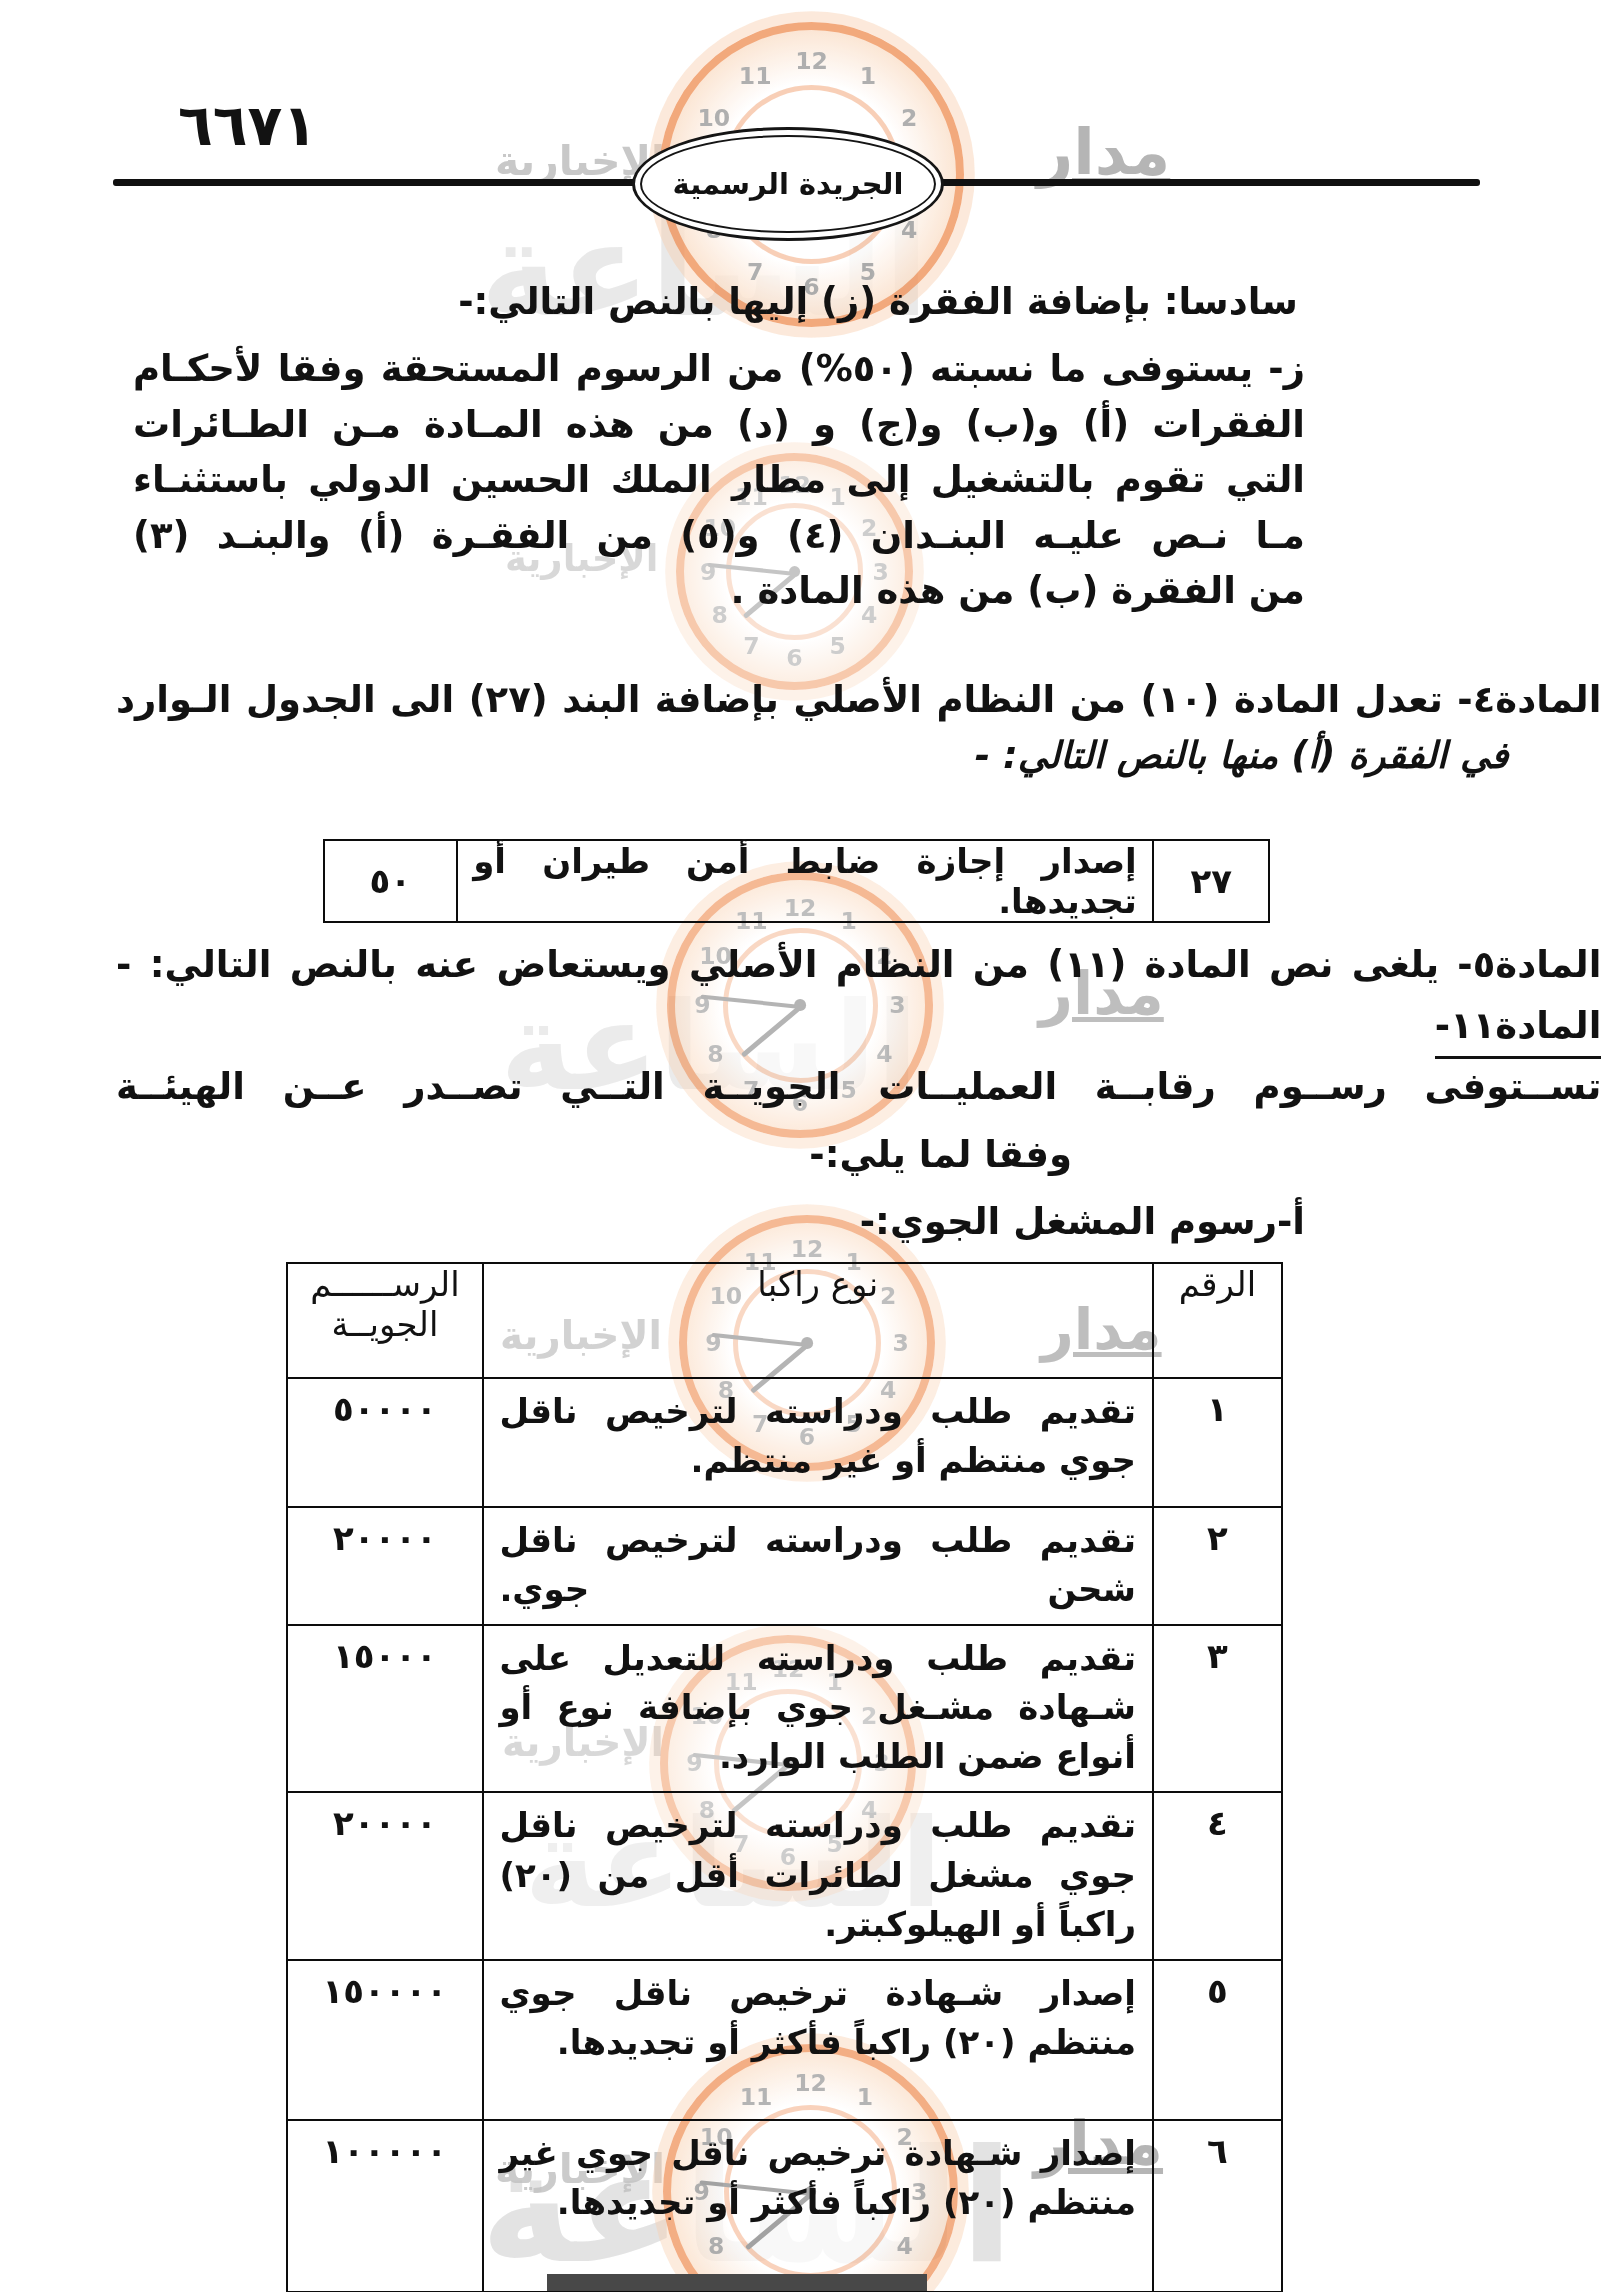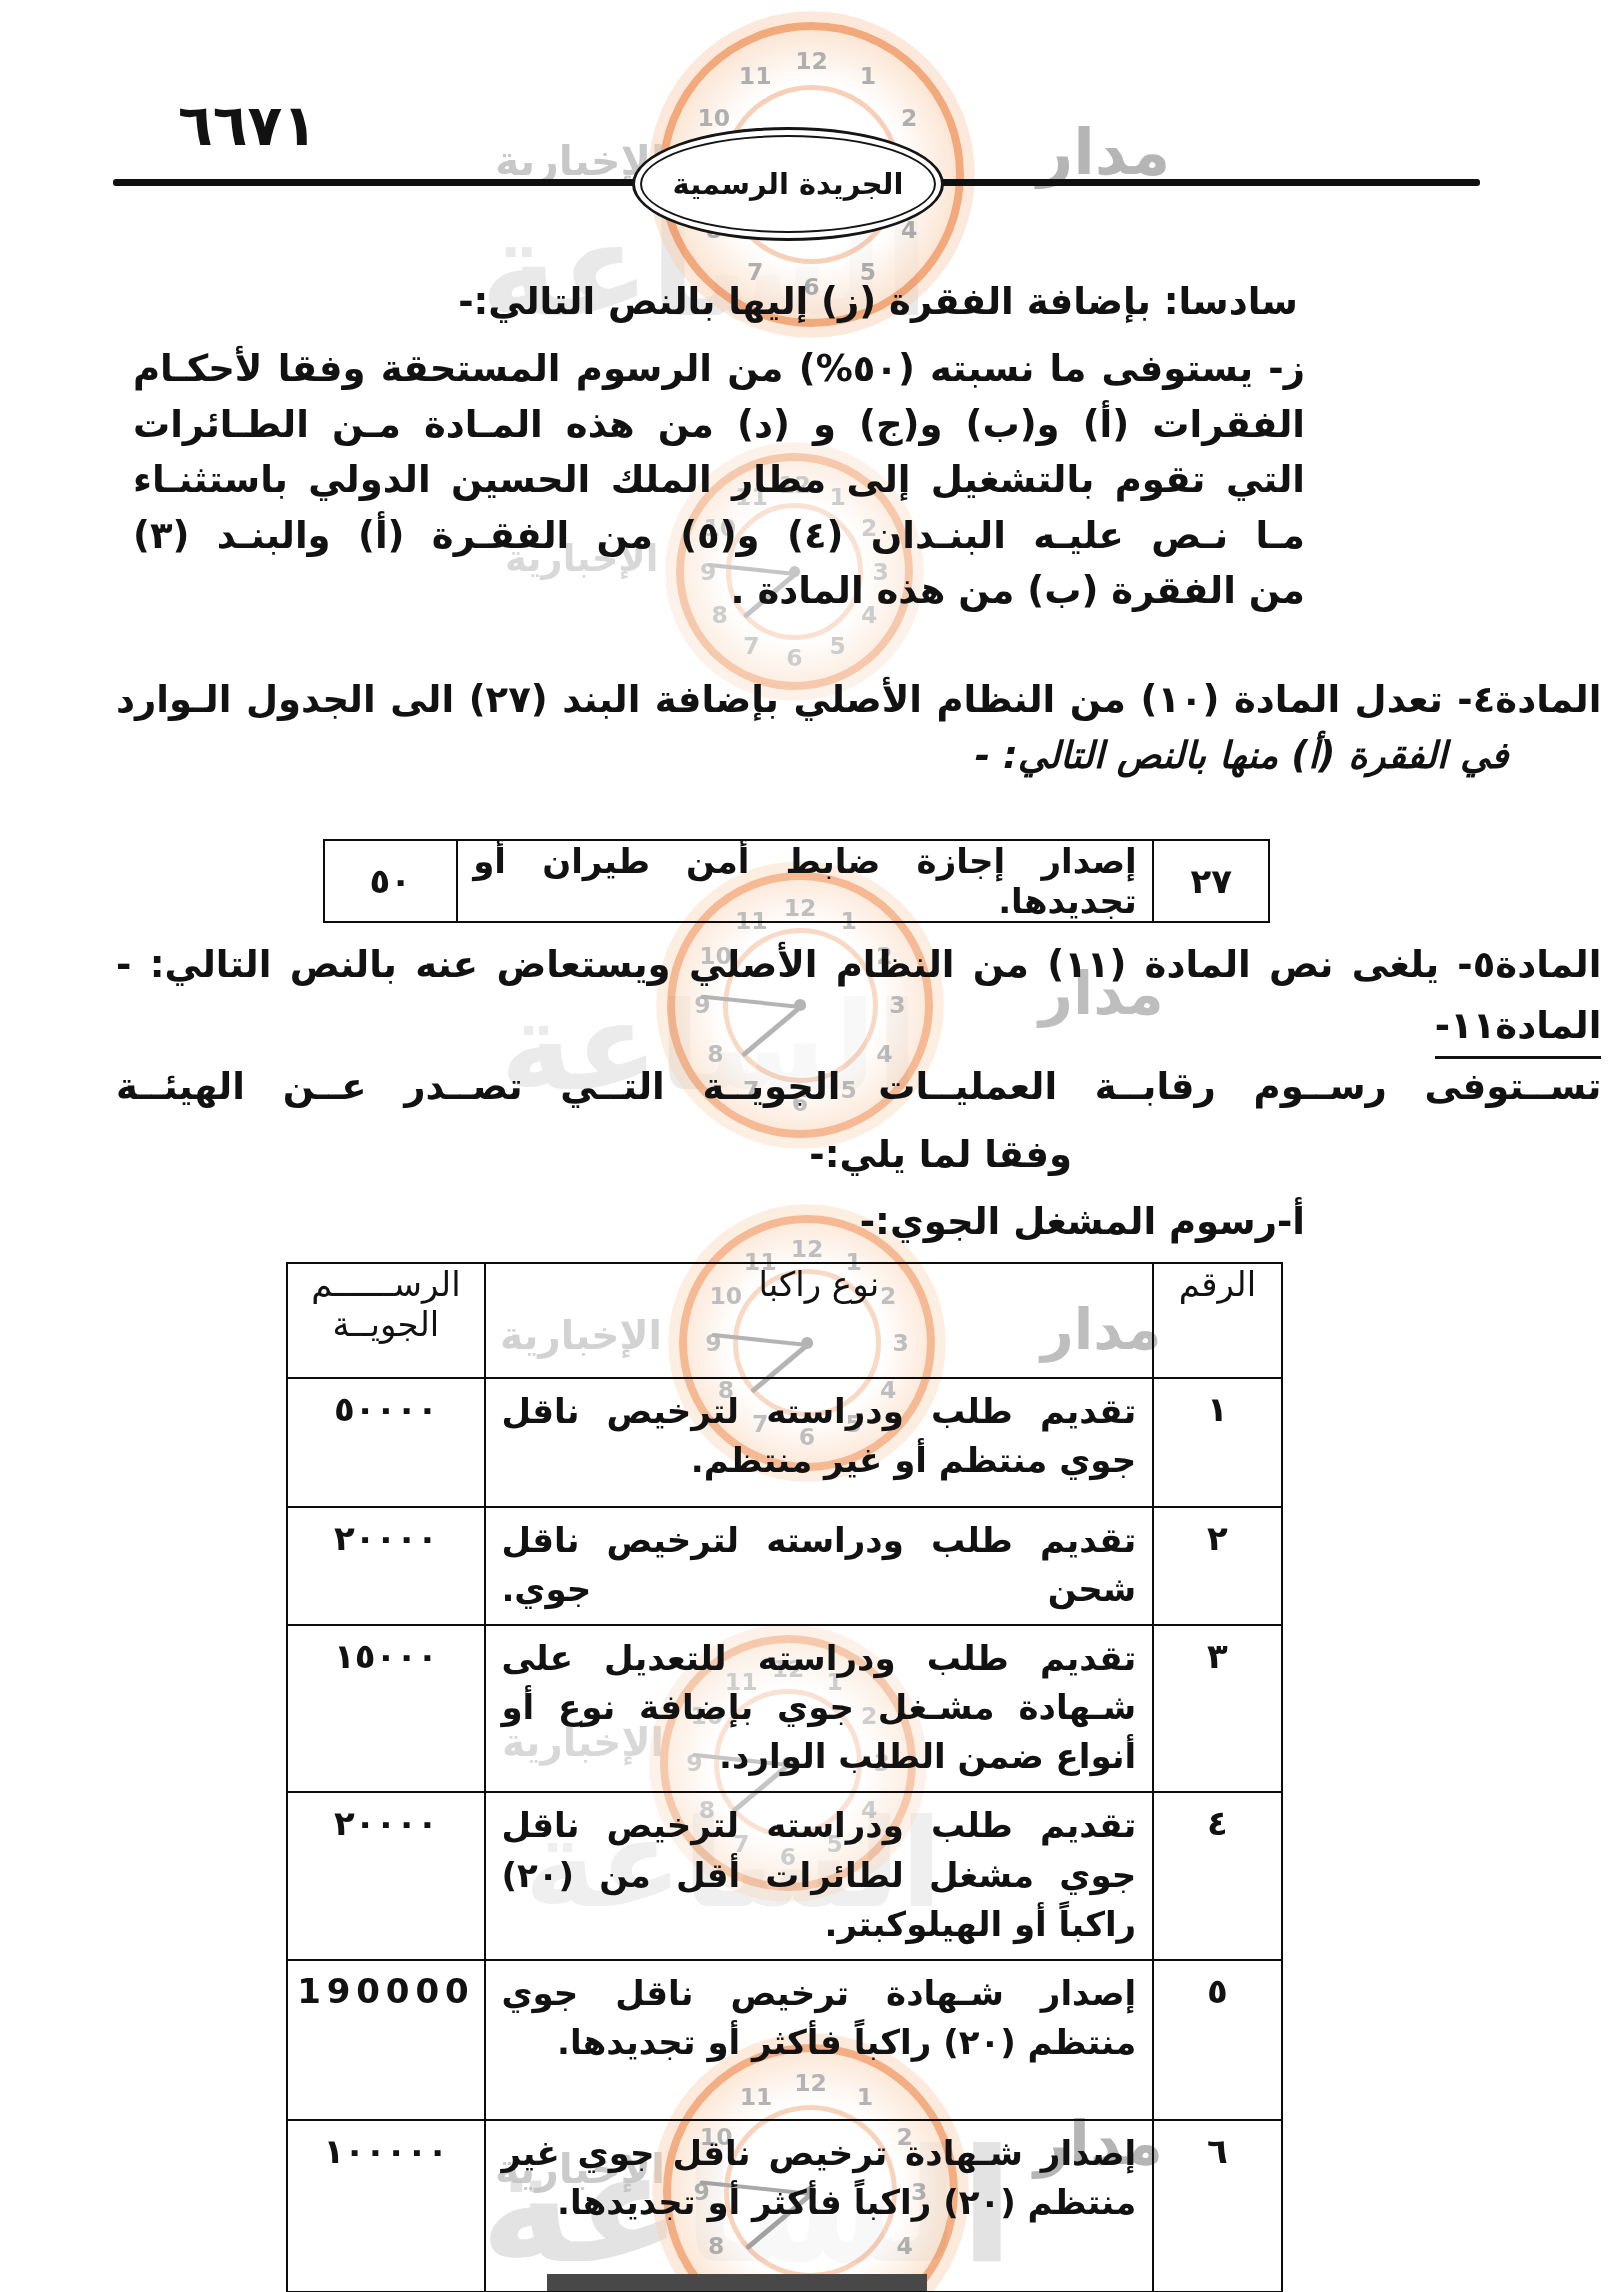--- a/index.html
+++ b/index.html
@@ -17,21 +17,21 @@
   .wm-clock .wring{position:absolute;inset:19%;border:5.9px solid rgba(240,148,92,.55);border-radius:50%;}
   .wn{position:absolute;transform:translate(-50%,-50%);font-size:23.5px;color:#9c9c9c;font-weight:700;font-family:"DejaVu Sans",sans-serif;}
   .p12{left:50%;top:11%}.p1{left:69.5%;top:16.2%}.p2{left:83.8%;top:30.5%}.p3{left:89%;top:50%}
   .p4{left:83.8%;top:69.5%}.p5{left:69.5%;top:83.8%}.p6{left:50%;top:89%}.p7{left:30.5%;top:83.8%}
   .p8{left:16.2%;top:69.5%}.p9{left:11%;top:50%}.p10{left:16.2%;top:30.5%}.p11{left:30.5%;top:16.2%}
   .hand{position:absolute;left:50%;top:50%;transform-origin:0 50%;background:#8d8d8d;border-radius:2px;}
   .h1{width:30%;height:4.9px;transform:rotate(140deg);}
   .h2{width:40%;height:3.9px;transform:rotate(186deg);}
   .cdot{position:absolute;left:50%;top:50%;width:11.8px;height:11.8px;background:#8d8d8d;border-radius:50%;transform:translate(-50%,-50%);}
   .wm-text{position:absolute;font-weight:700;white-space:nowrap;}
-  .wm-madar{color:#a3a3a3;}
+  .wm-madar{color:#a3a3a3;text-decoration:underline;}
   .wm-ikhbaria{color:#bfbfbf;}
   .wm-ghost{color:#d8d8d8;letter-spacing:2px;}
   .wm-bar{position:absolute;background:#484848;}
 
   
   .blk{position:absolute;z-index:2;font-size:37px;line-height:1.5;}
   .jz{text-align:justify;text-align-last:justify;}
   .tr{text-align:right;}
 
   #page-number{left:178px;top:92px;font-size:57px;letter-spacing:4.9px;z-index:2;position:absolute;}
@@ -282,21 +282,21 @@
       <td class="c-fee">١٥٠٠٠</td>
     </tr>
     <tr class="r4">
       <td class="c-num">٤</td>
       <td class="c-desc">تقديم طلب ودراسته لترخيص ناقل جوي مشغل لطائرات أقل من (٢٠) راكباً أو الهيلوكبتر.</td>
       <td class="c-fee">٢٠٠٠٠</td>
     </tr>
     <tr class="r5">
       <td class="c-num">٥</td>
       <td class="c-desc">إصدار شـهادة ترخيص ناقل جوي منتظم (٢٠) راكباً فأكثر أو تجديدها.</td>
-      <td class="c-fee">190000</td>
+      <td class="c-fee">١٥٠٠٠٠</td>
     </tr>
     <tr class="r6">
       <td class="c-num">٦</td>
       <td class="c-desc">إصدار شـهادة ترخيص ناقل جوي غير منتظم (٢٠) راكباً فأكثر أو تجديدها.</td>
       <td class="c-fee">١٠٠٠٠٠</td>
     </tr>
   </tbody>
     </table>
 </div>
 

